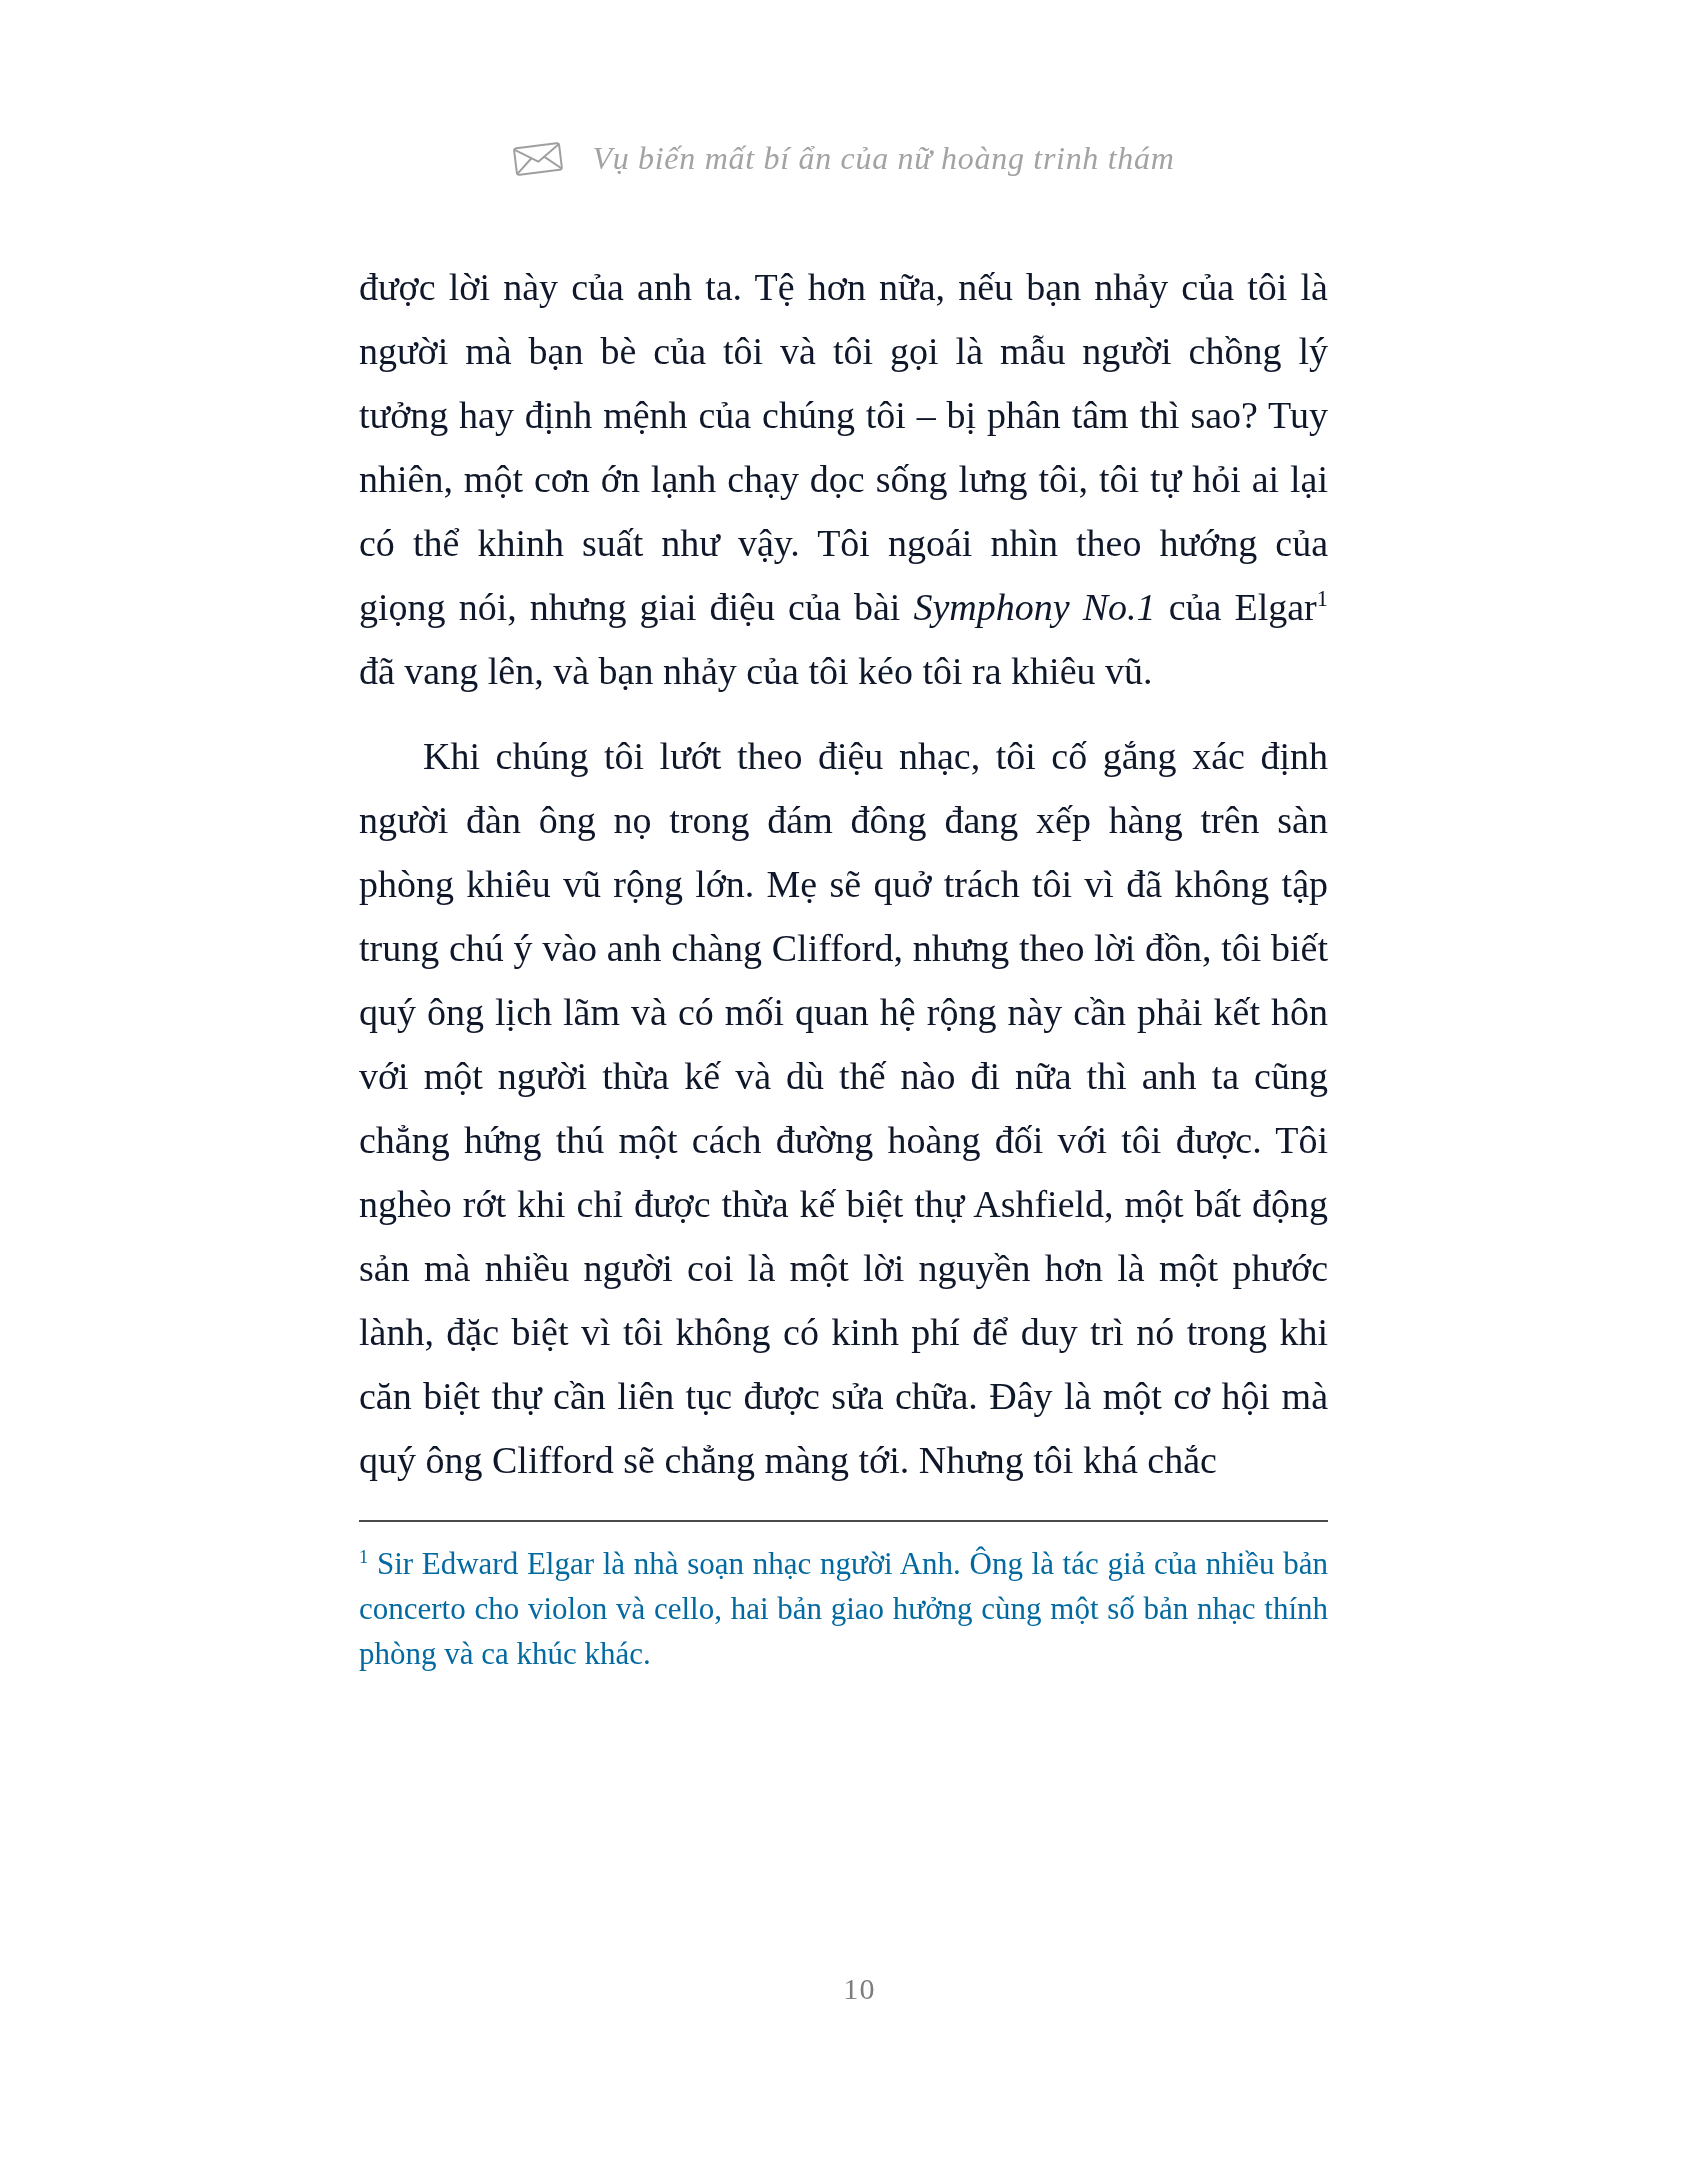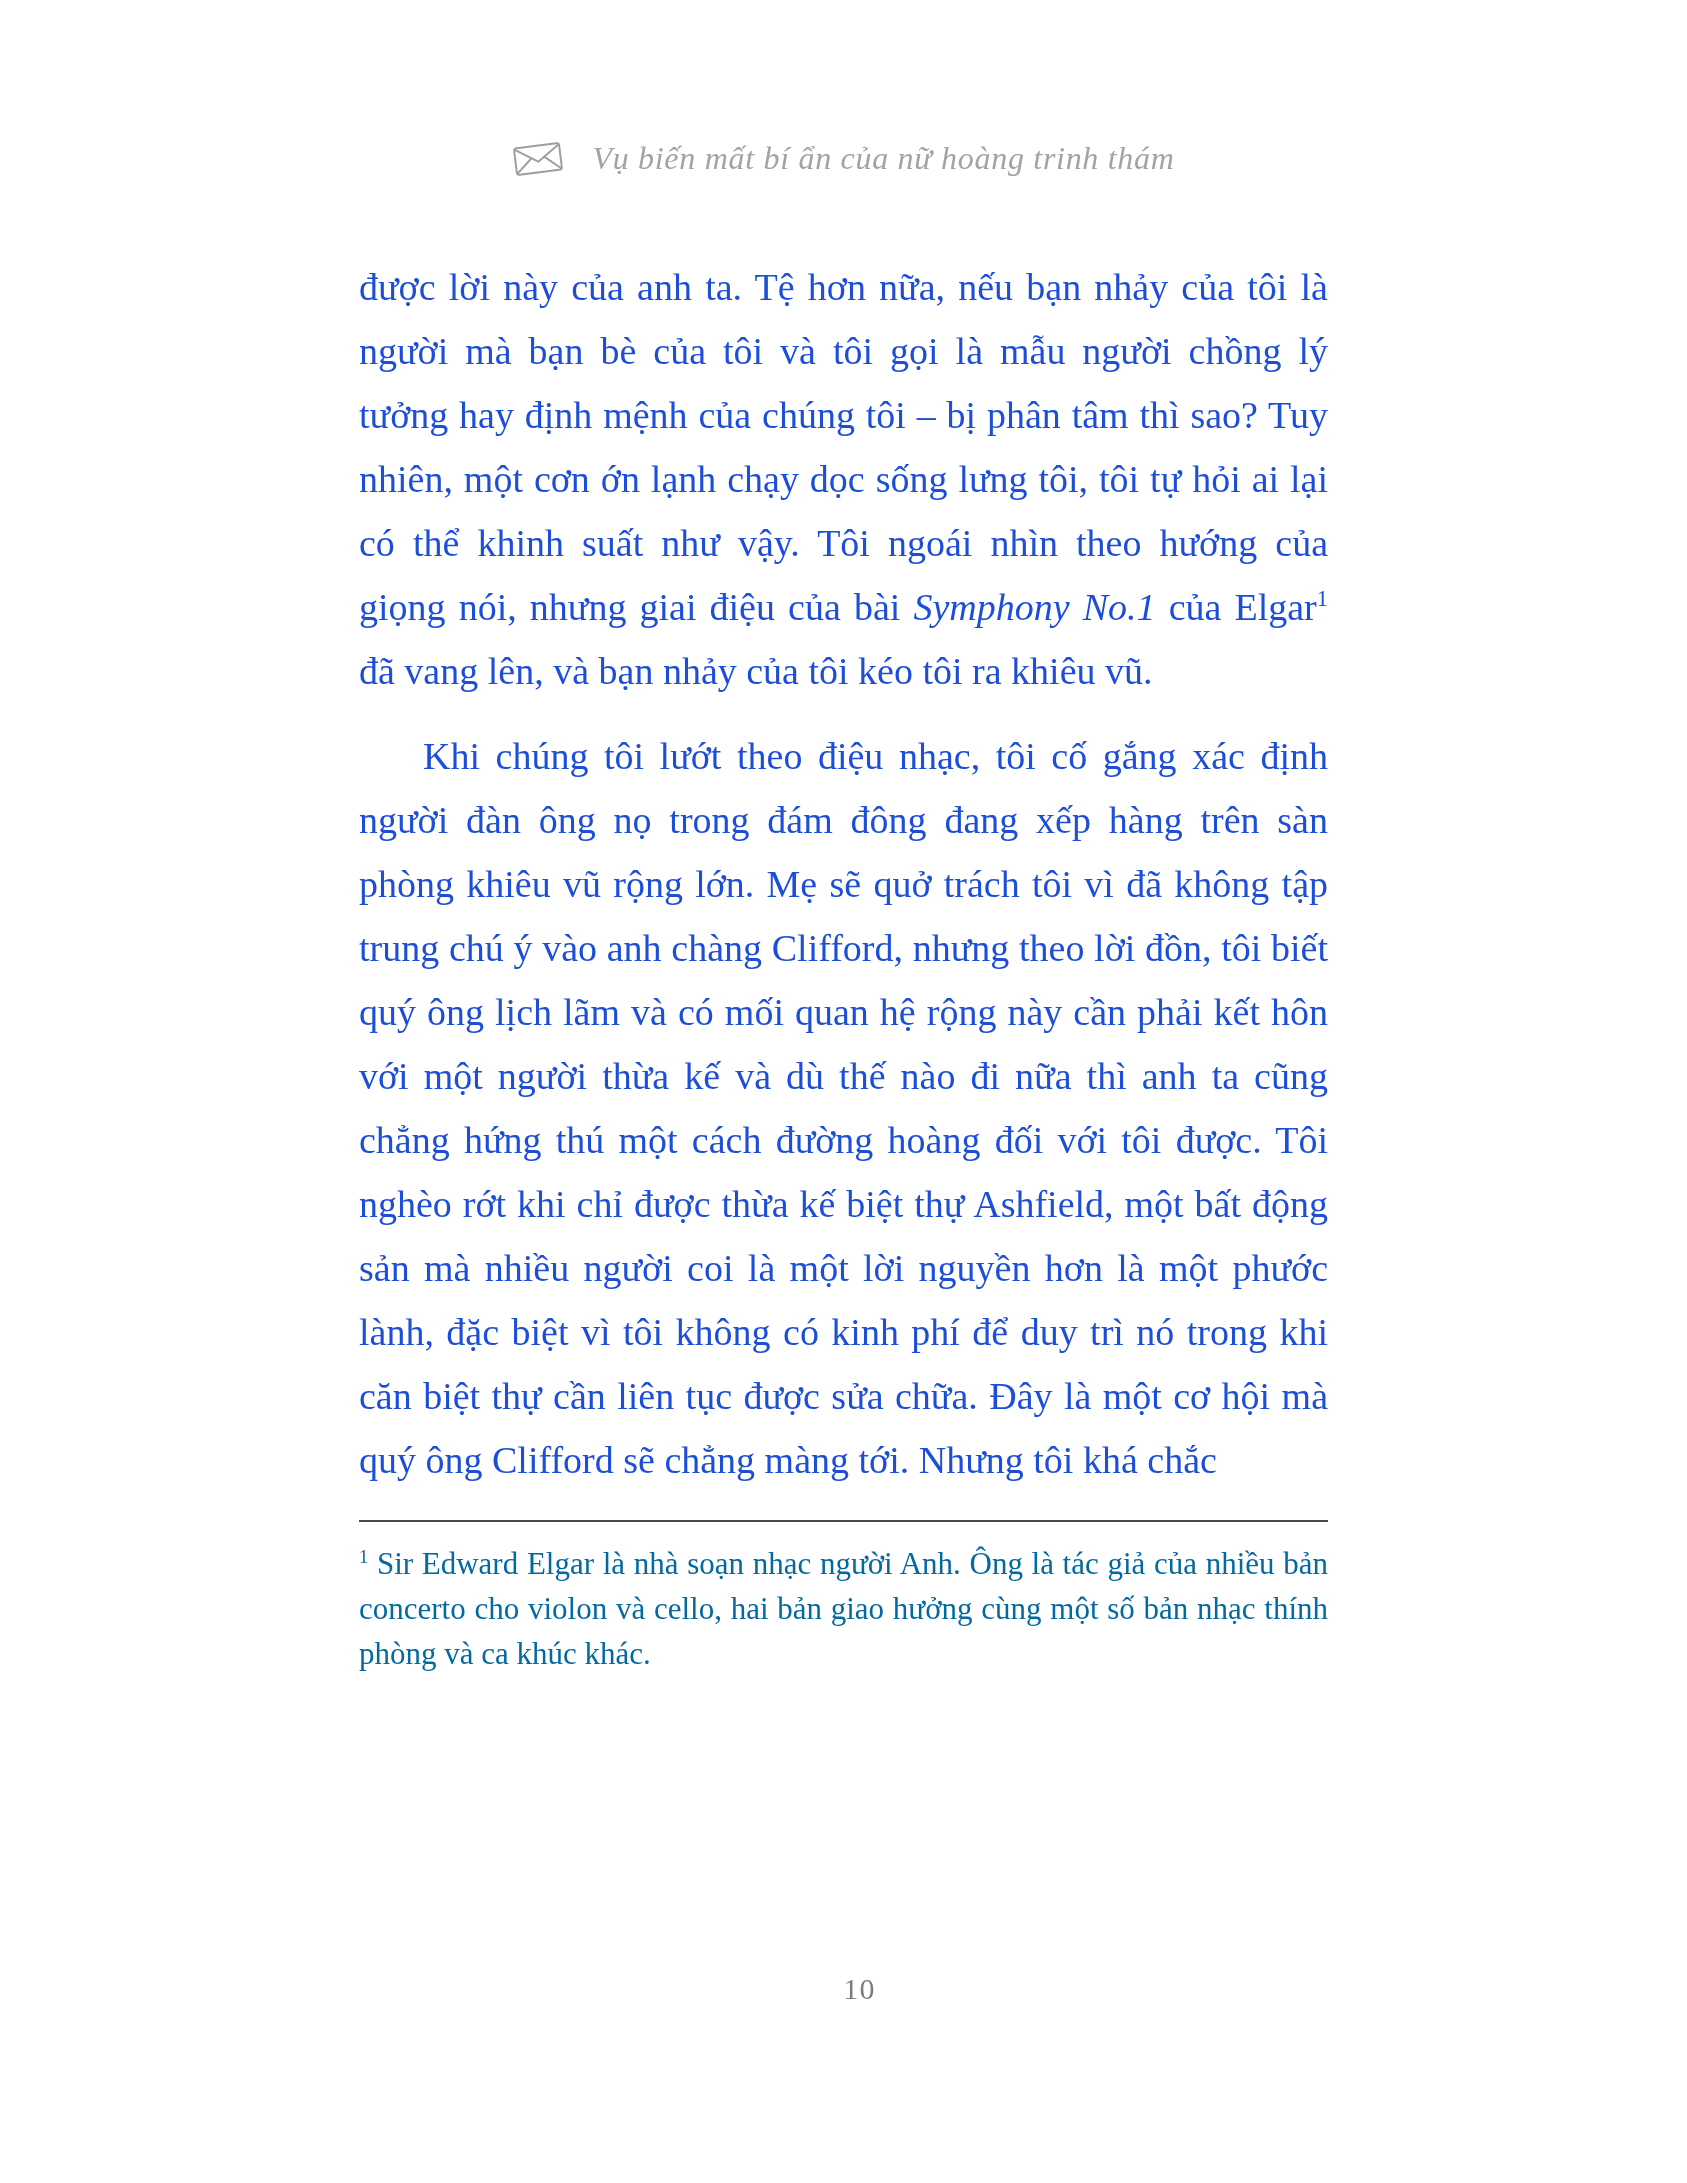--- a/index.html
+++ b/index.html
@@ -36,21 +36,21 @@
     transform: rotate(-7deg);
     opacity: 0.85;
   }
 
   
   .body-text {
     margin-top: 78px;
     font-size: 38px;
     line-height: 64px;
     text-align: justify;
-    color: #1d4ed8;
+    color: #0f172a;
   }
   .para { text-align: justify; }
   .para-indent {
     margin-top: 21px;
     text-indent: 64px;
   }
   .body-text em { font-style: italic; }
   sup.fn-ref {
     font-size: 22.5px;
     line-height: 0;

